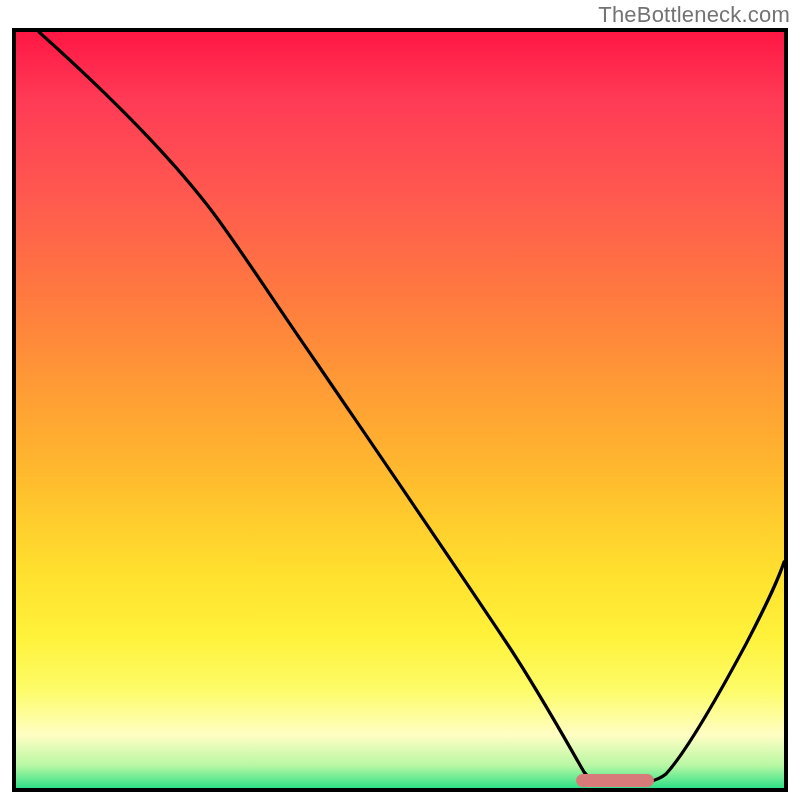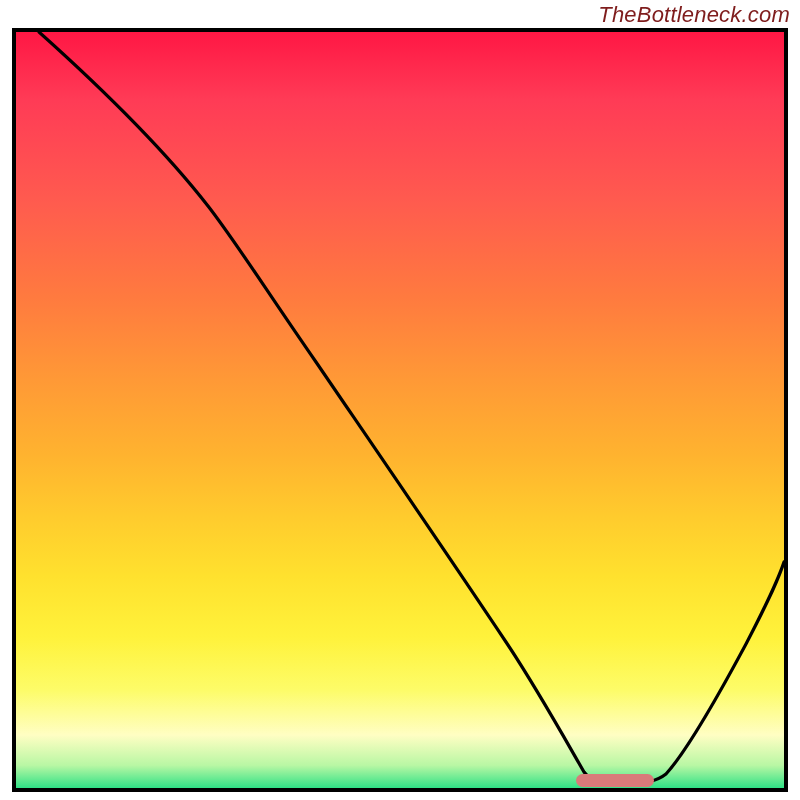--- a/index.html
+++ b/index.html
@@ -15,24 +15,23 @@
     position: relative;
     width: 800px;
     height: 800px;
   }
   .watermark {
     position: absolute;
     top: 2px;
     right: 10px;
     font-size: 22px;
     font-weight: 500;
-    color: #7f1d1d;
+    color: #737373;
     letter-spacing: 0.2px;
     z-index: 10;
-    font-style: italic;
   }
   .plot-outer {
     position: absolute;
     left: 12px;
     top: 28px;
     width: 776px;
     height: 764px;
     border: 4px solid #000000;
     box-sizing: border-box;
   }

